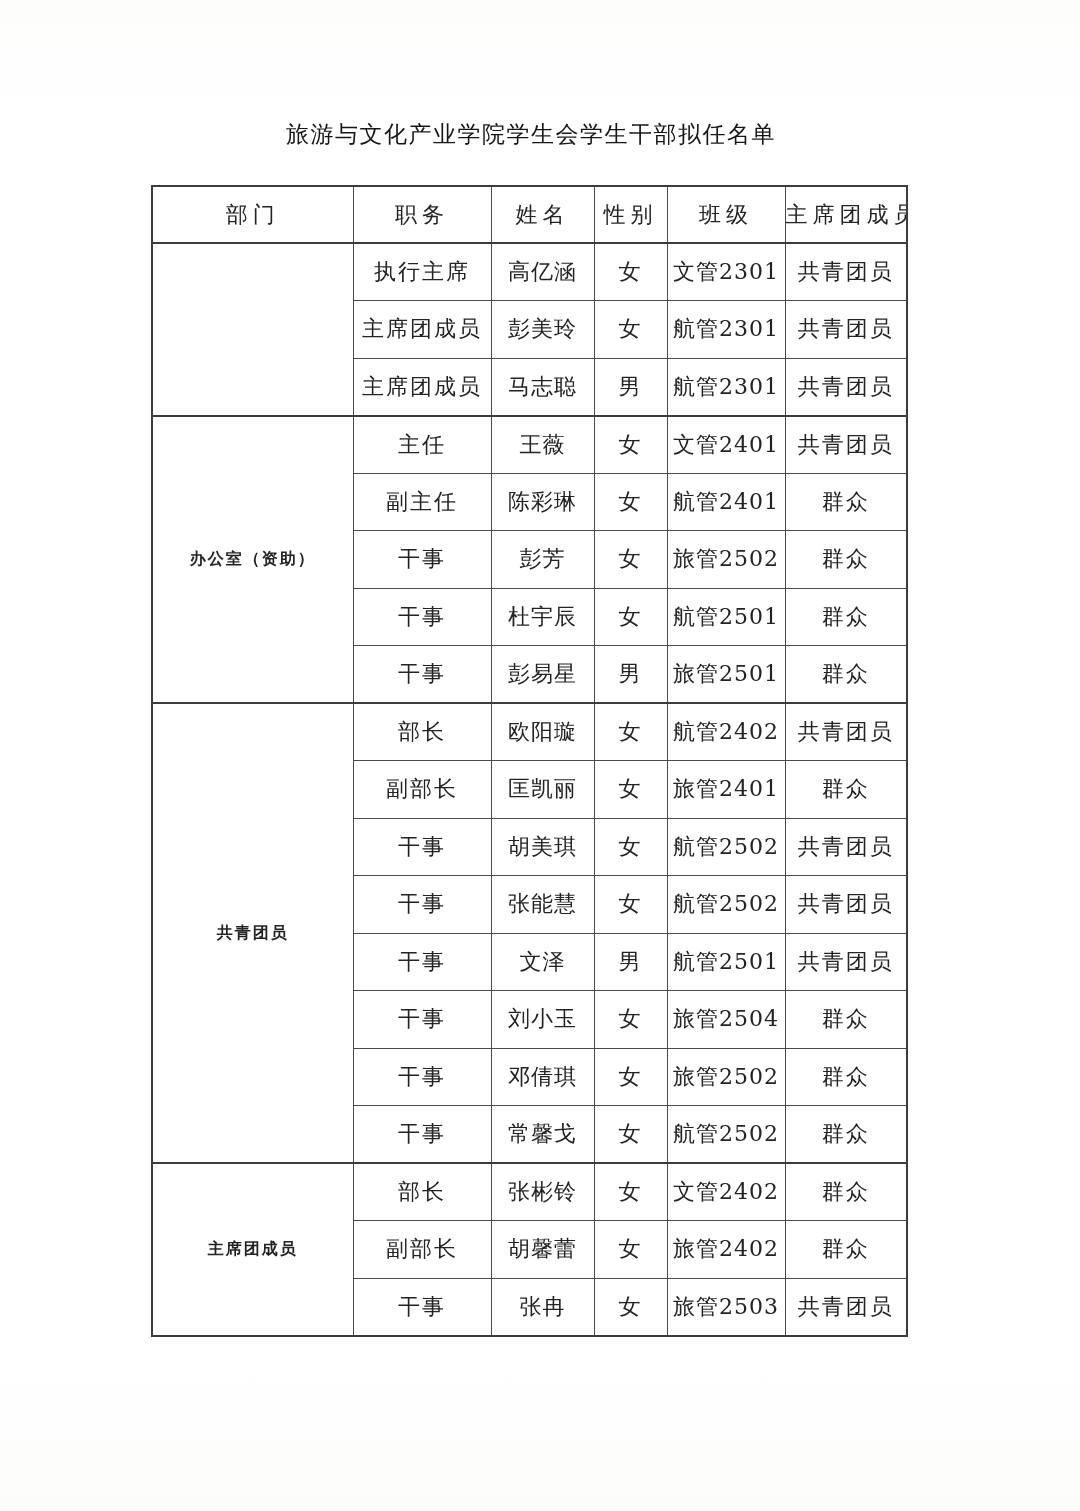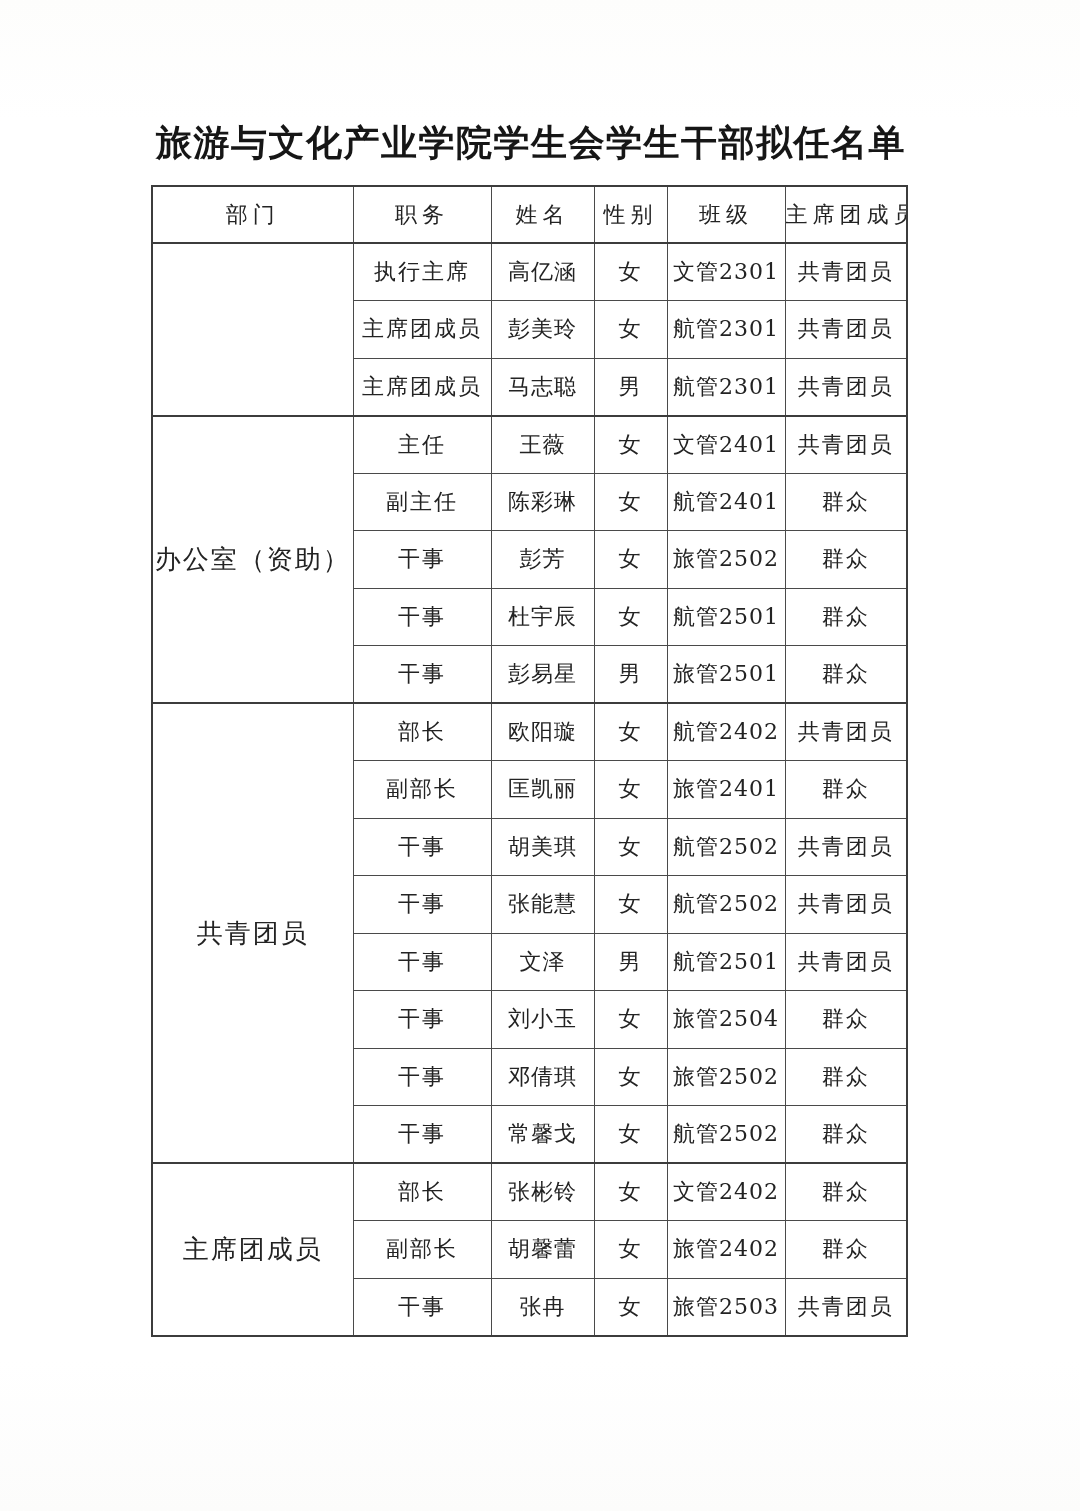--- a/index.html
+++ b/index.html
@@ -15,22 +15,22 @@
     height: 1511px;
     background: linear-gradient(180deg, #fdfdfc 0%, #ffffff 8%, #ffffff 90%, #fcfcfb 100%);
     overflow: hidden;
   }
   .doc-title {
     position: absolute;
     top: 119px;
     left: 151px;
     width: 760px;
     text-align: center;
-    font-size: 36px;
-    font-weight: 700;
+    font-size: 23px;
+    font-weight: 400;
     letter-spacing: 1.5px;
     color: #161616;
     font-family: "DejaVu Serif", "Liberation Serif", serif;
   }
   table.roster {
     position: absolute;
     top: 185px;
     left: 151px;
     width: 755px;
     border-collapse: collapse;
@@ -58,21 +58,22 @@
   }
   table.roster td { letter-spacing: 2px; }
   table.roster td.cell-class,
   table.roster td.cell-name { letter-spacing: 1px; }
   table.roster tr.section-start td {
     border-top-width: 2px;
     border-top-color: #3c3c3c;
   }
   table.roster td.dept-cell {
     letter-spacing: 2px;
-    font-size: 26px;
+    font-size: 16px;
+    font-weight: bold;
   }
 </style>
 </head>
 <body>
 
 <div class="page">
   <div class="doc-title">旅游与文化产业学院学生会学生干部拟任名单</div>
 
   <table class="roster">
     <colgroup>

